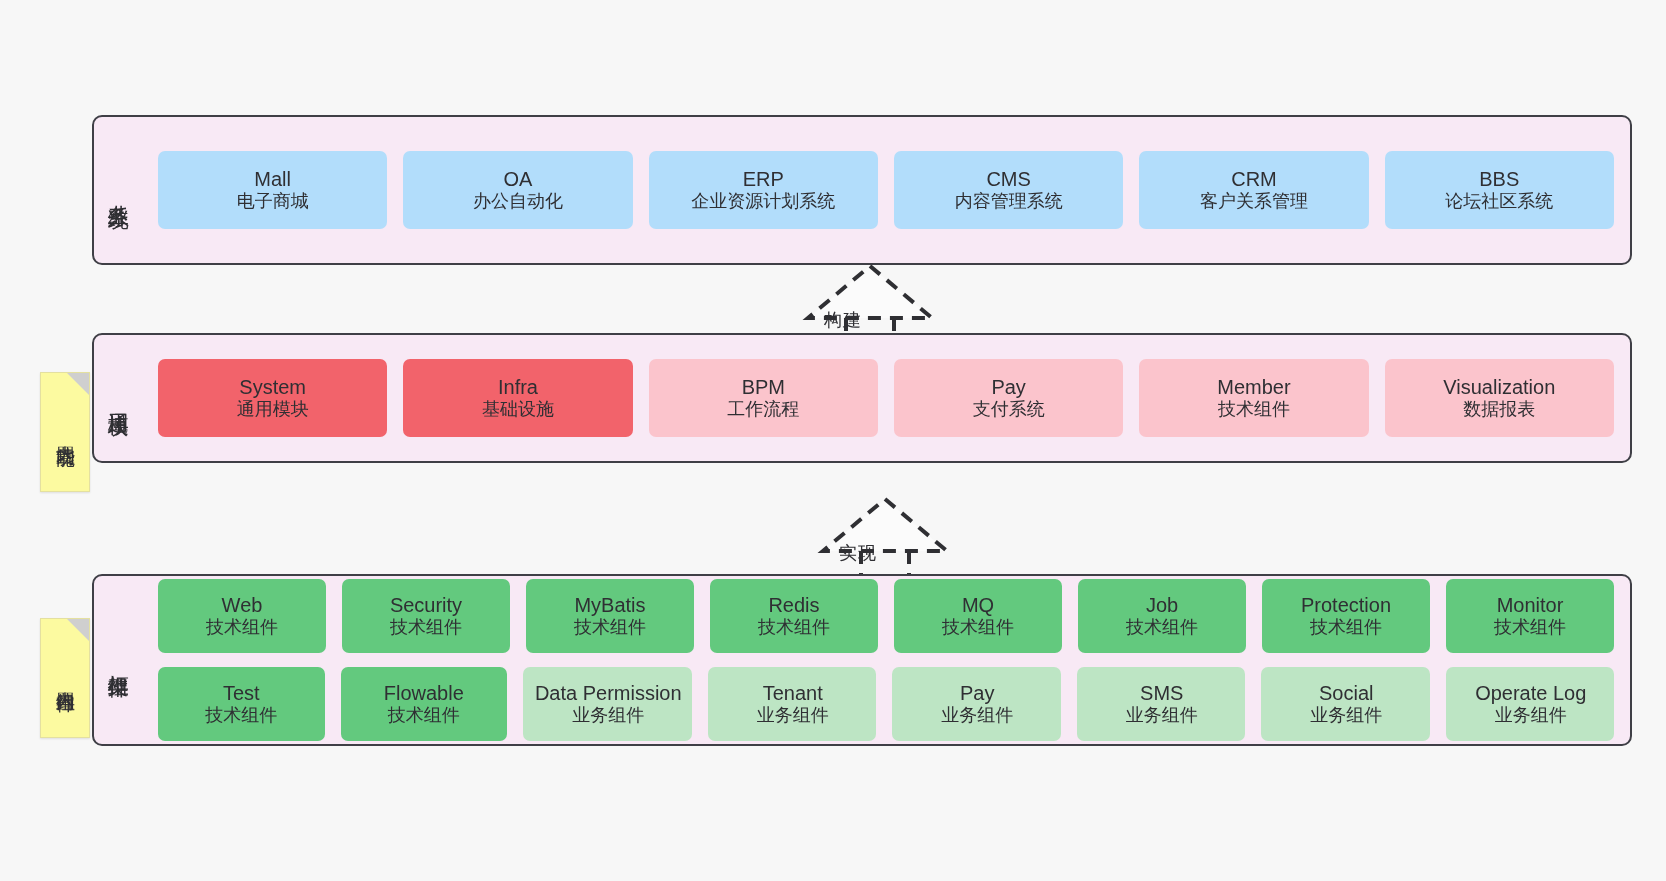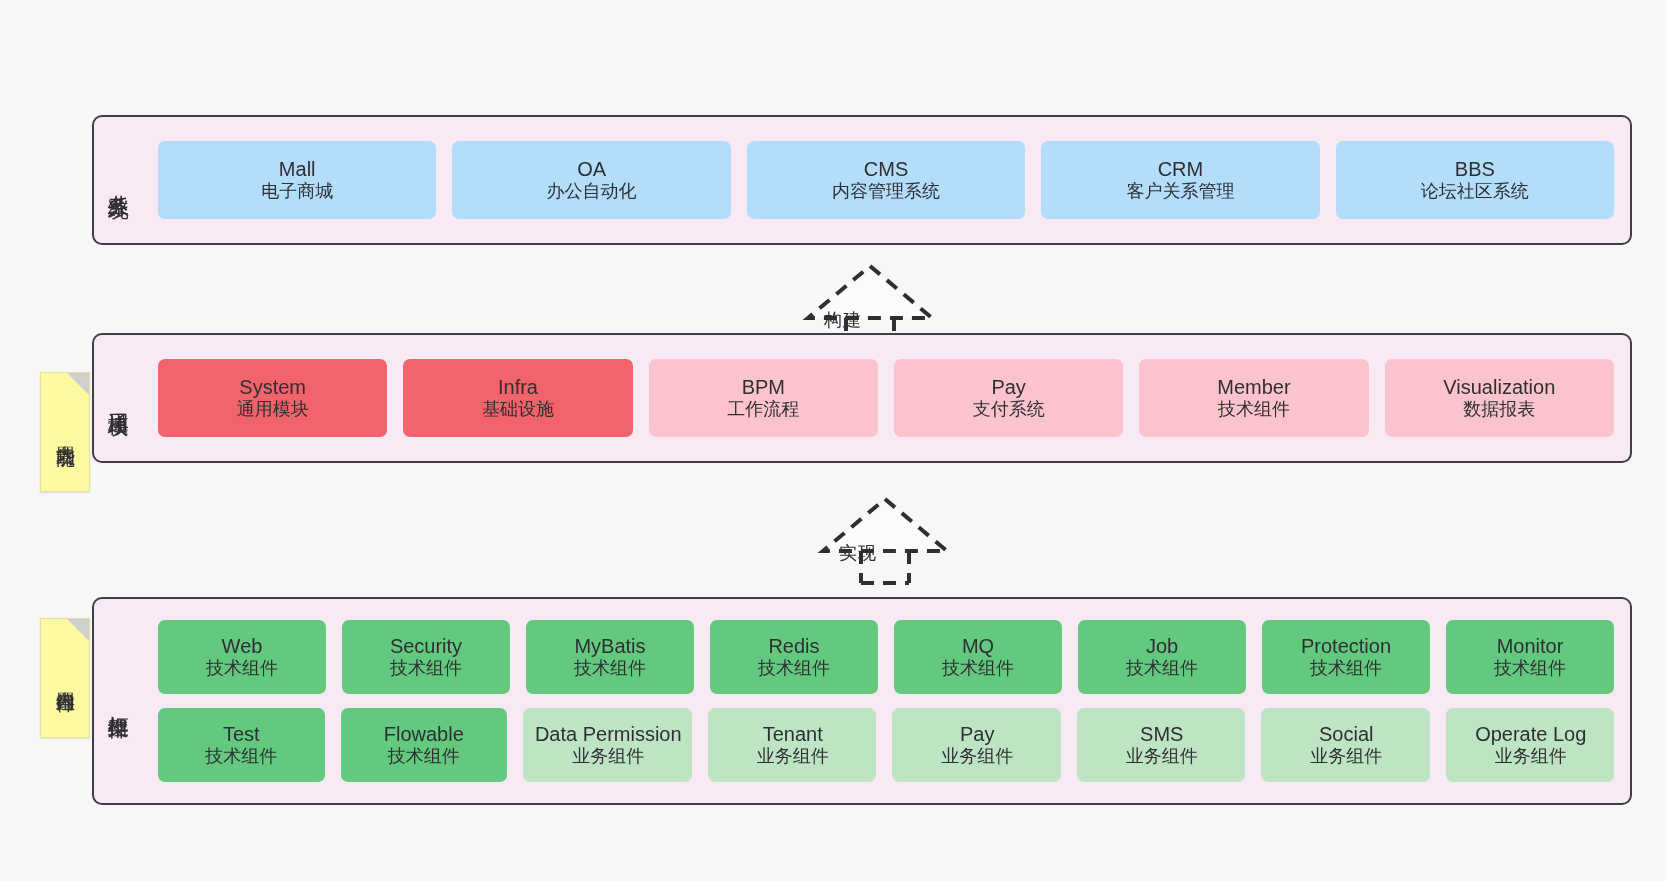--- a/index.html
+++ b/index.html
@@ -127,32 +127,36 @@
     background: transparent;
     white-space: nowrap;
     letter-spacing: 1px;
   }
 </style>
 </head>
 <body>
 
 <div class="canvas">
 
-  <div class="layer layer-biz" style="left:92px; top:115px; width:1540px; height:130px;">
+  <div class="layer layer-biz" style="left:92px; top:115px; width:1540px; height:150px;">
     <div class="layer-label">业务系统</div>
     <div class="layer-body">
       <div class="row">
 
         <div class="card blue">
           <span class="c-title">Mall</span>
           <span class="c-sub">电子商城</span>
         </div>
         <div class="card blue">
           <span class="c-title">OA</span>
           <span class="c-sub">办公自动化</span>
+        </div>
+        <div class="card blue">
+          <span class="c-title">ERP</span>
+          <span class="c-sub">企业资源计划系统</span>
         </div>
         <div class="card blue">
           <span class="c-title">CMS</span>
           <span class="c-sub">内容管理系统</span>
         </div>
         <div class="card blue">
           <span class="c-title">CRM</span>
           <span class="c-sub">客户关系管理</span>
         </div>
         <div class="card blue">
@@ -217,21 +221,21 @@
       <polygon points="80,4 142,56 18,56" fill="#fbfbfb" stroke="#2f2f33" stroke-width="4" stroke-dasharray="13 9" stroke-linejoin="miter"></polygon>
       <path d="M56,56 L56,88 M104,56 L104,88 M56,88 L104,88" fill="none" stroke="#2f2f33" stroke-width="4" stroke-dasharray="13 9"></path>
     </svg>
     <span class="arrow-label" style="left:34px; top:46px;">实现</span>
   </div>
 
   <div class="note" style="left:40px; top:618px; width:50px; height:120px;">
     <span>内置组件</span>
   </div>
 
-  <div class="layer layer-frame" style="left:92px; top:597px; width:1540px; height:208px;">
+  <div class="layer layer-frame" style="left:92px; top:574px; width:1540px; height:172px;">
     <div class="layer-label">框架组件</div>
     <div class="layer-body">
 
       <div class="row">
         <div class="card green">
           <span class="c-title">Web</span>
           <span class="c-sub">技术组件</span>
         </div>
         <div class="card green">
           <span class="c-title">Security</span>

